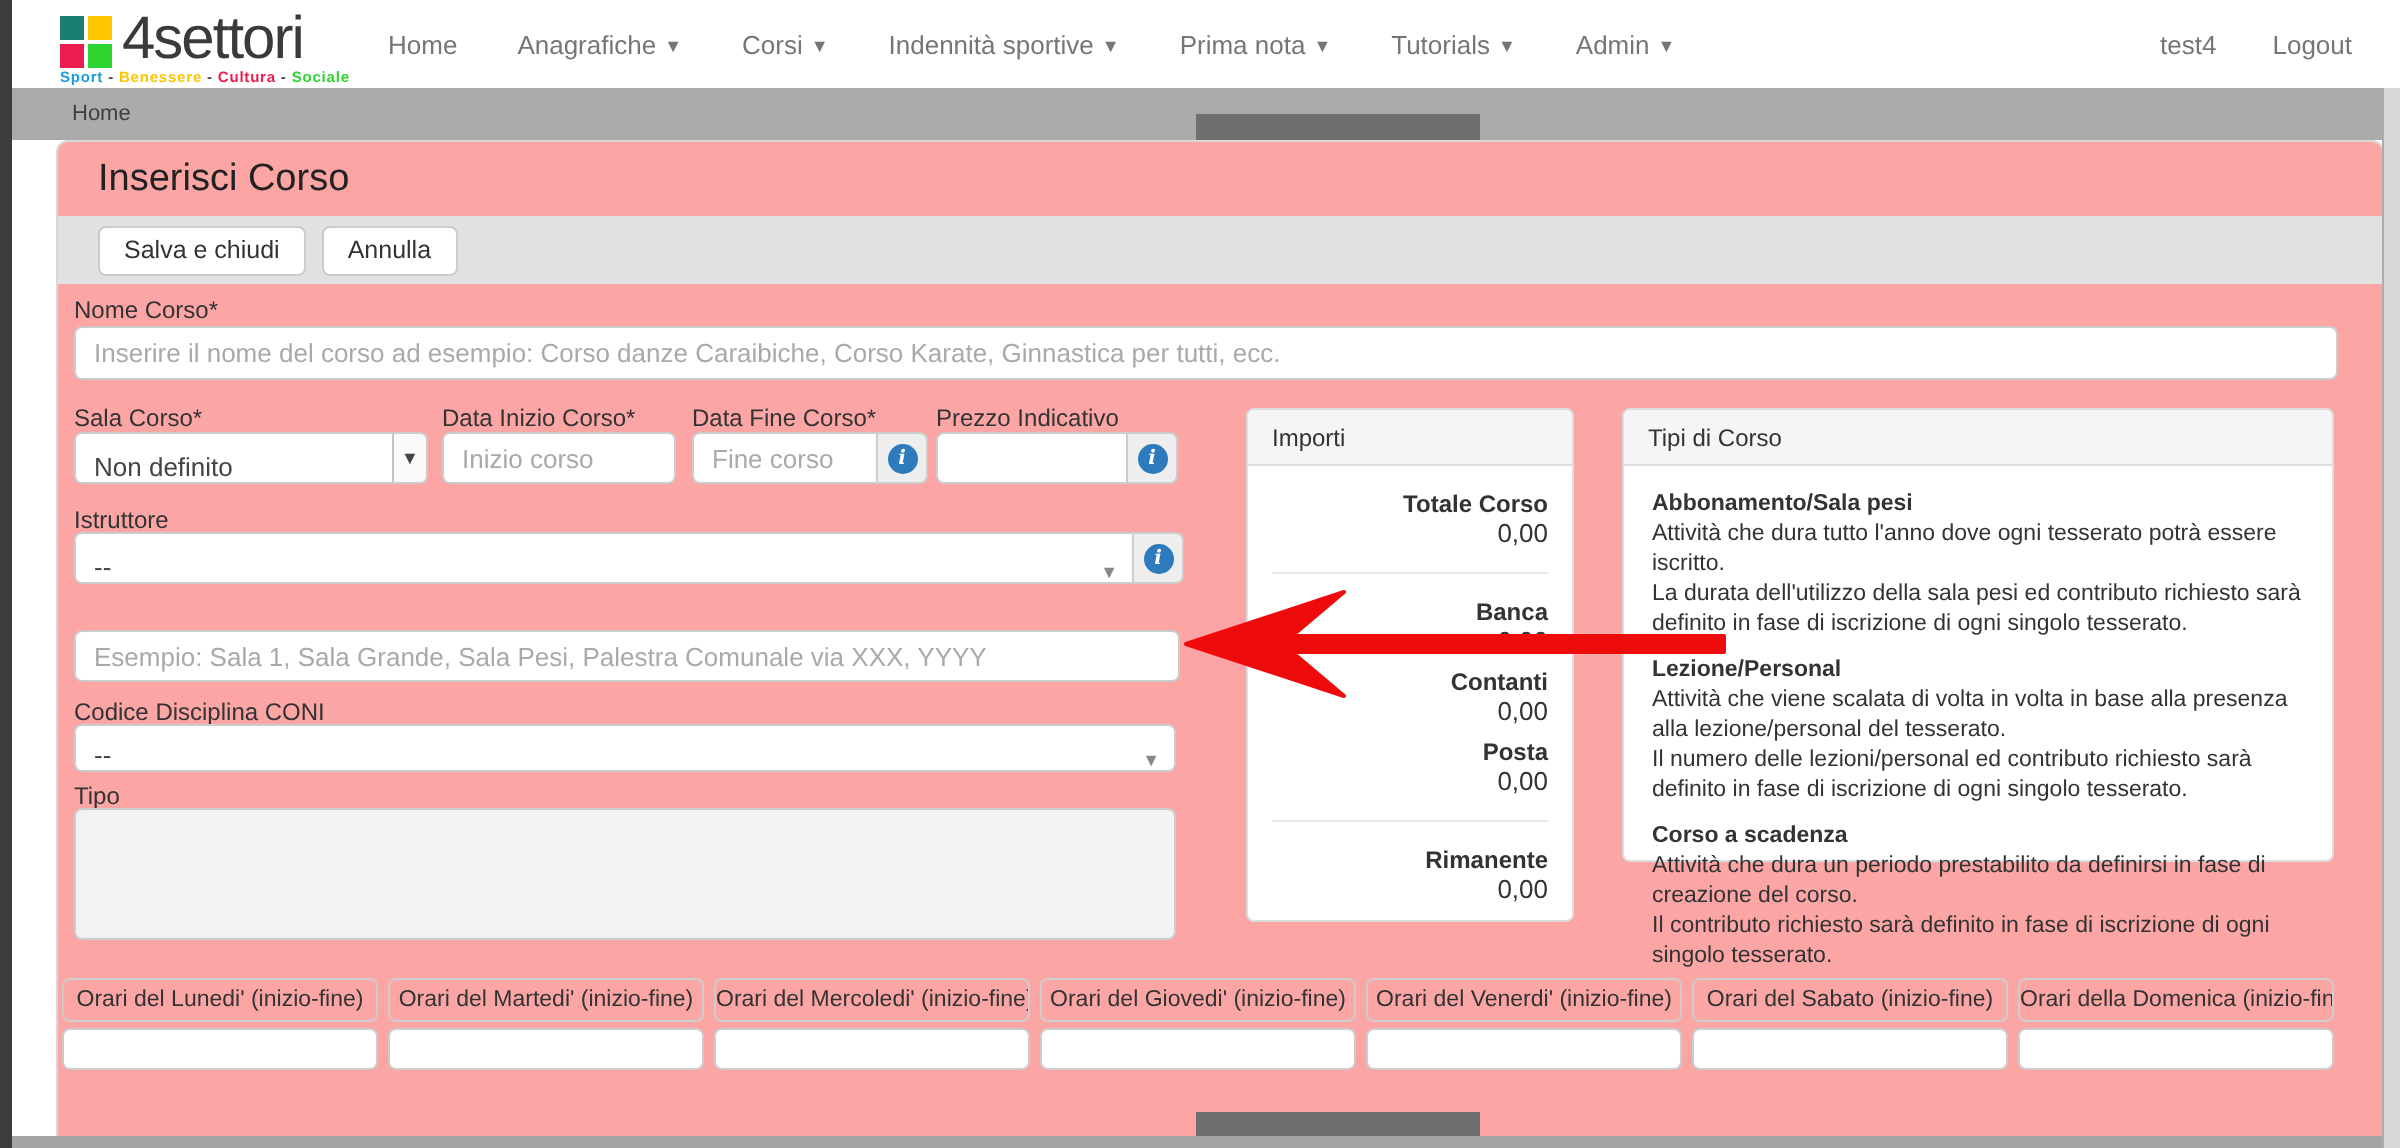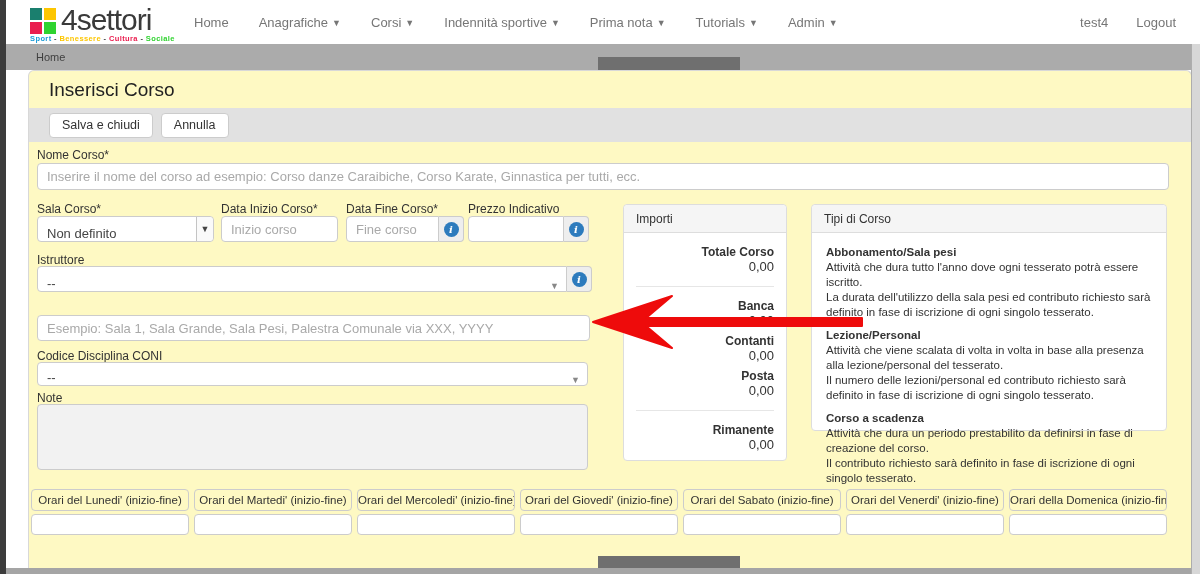--- a/index.html
+++ b/index.html
@@ -26,21 +26,21 @@
   .nav-item { font-size:13px; color:#767676; cursor:pointer; white-space:nowrap; }
   .caret { display:inline-block; margin-left:4px; font-size:9px; color:#767676; vertical-align:1px; }
   .nav-right { position:absolute; right:24px; top:0; height:44px; display:flex; align-items:center; gap:28px; }
 
   
   .crumb-bar { position:absolute; left:6px; top:44px; width:1194px; height:26px; background:#ababab; }
   .crumb-home { position:absolute; left:30px; top:0; line-height:26px; font-size:11px; color:#3f3f3f; cursor:pointer; }
 
   
   .content { position:absolute; left:6px; top:70px; width:1194px; height:498px; background:#fff; }
-  .panel-main { position:absolute; left:22px; top:0; width:1164px; height:498px; background:#fef9c3;
+  .panel-main { position:absolute; left:22px; top:0; width:1164px; height:498px; background:#fca5a5;
                 border:1px solid #d8d8d8; border-bottom:none; border-radius:6px 6px 0 0; }
   .page-title { position:absolute; left:20px; top:8px; font-size:19px; color:#222; }
   .toolbar { position:absolute; left:0; top:37px; width:100%; height:34px; background:#e1e1e1;
              display:flex; align-items:center; gap:8px; padding-left:20px; }
   .btn { display:inline-flex; align-items:center; height:25px; padding:0 12px; border-radius:4px;
          font-size:12.5px; border:1px solid #ccc; background:#fff; color:#333; cursor:pointer; white-space:nowrap; }
   .btn-primary { background:#2d6ca2; border-color:#28608f; color:#fff; }
 
   .fieldlabel { position:absolute; font-size:12px; color:#333; white-space:nowrap; }
   .tinput { position:absolute; border:1px solid #ccc; border-radius:4px; background:#fff;
@@ -178,21 +178,21 @@
       </div>
 
       <input class="tinput" style="left: 8px; top: 244px; width: 553px; height: 26px;" placeholder="Esempio: Sala 1, Sala Grande, Sala Pesi, Palestra Comunale via XXX, YYYY">
 
       <div class="fieldlabel" style="left:8px; top:278px;">Codice Disciplina CONI</div>
       <div class="fake-select" style="left:8px; top:291px; width:551px; height:24px;">
         <span>--</span>
         <span class="sel-caret">▼</span>
       </div>
 
-      <div class="fieldlabel" style="left:8px; top:320px;">Note</div>
+      <div class="fieldlabel" style="left:8px; top:320px;">Tipo</div>
       <textarea class="note-area" style="left: 8px; top: 333px; width: 551px; height: 66px;"></textarea>
 
       <div class="side-panel" style="left:594px; top:133px; width:164px; height:257px;">
         <div class="phead">Importi</div>
         <div class="imp-body">
           <div class="imp-label">Totale Corso</div>
           <div class="imp-value">0,00</div>
           <div class="imp-divider"></div>
           <div class="imp-label">Banca</div>
           <div class="imp-value">0,00</div>
@@ -232,25 +232,25 @@
         </div>
         <div class="day-col">
           <div class="day-head">Orari del Mercoledi' (inizio-fine)</div>
           <input class="day-input" style="">
         </div>
         <div class="day-col">
           <div class="day-head">Orari del Giovedi' (inizio-fine)</div>
           <input class="day-input" style="">
         </div>
         <div class="day-col">
+          <div class="day-head">Orari del Venerdi' (inizio-fine)</div>
+          <input class="day-input" style="">
+        </div>
+        <div class="day-col">
           <div class="day-head">Orari del Sabato (inizio-fine)</div>
-          <input class="day-input" style="">
-        </div>
-        <div class="day-col">
-          <div class="day-head">Orari del Venerdi' (inizio-fine)</div>
           <input class="day-input" style="">
         </div>
         <div class="day-col">
           <div class="day-head">Orari della Domenica (inizio-fine)</div>
           <input class="day-input" style="">
         </div>
       </div>
 
     </div>
   </div>

